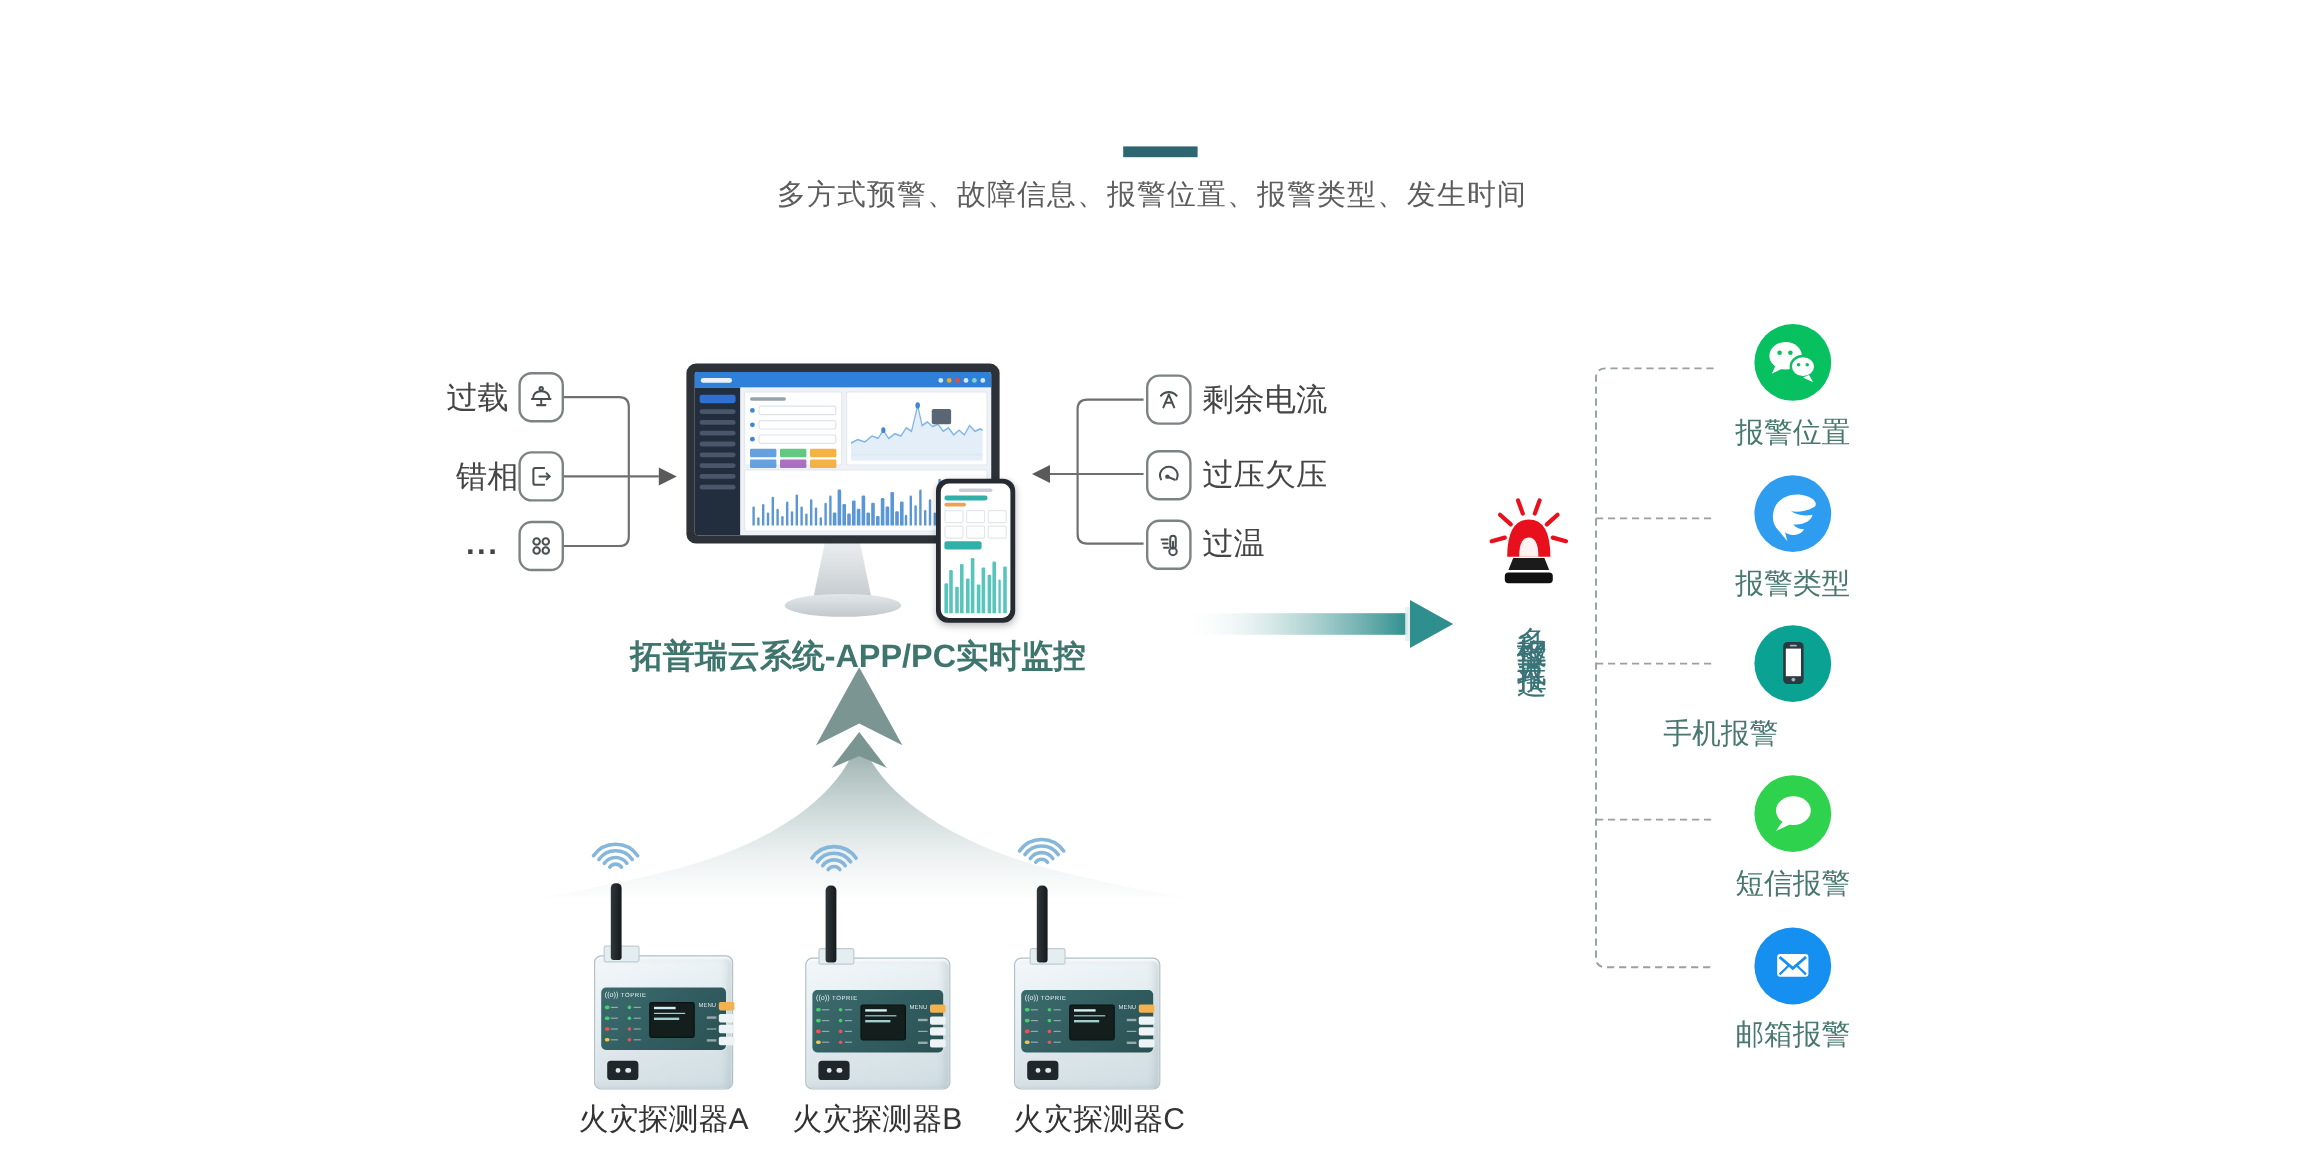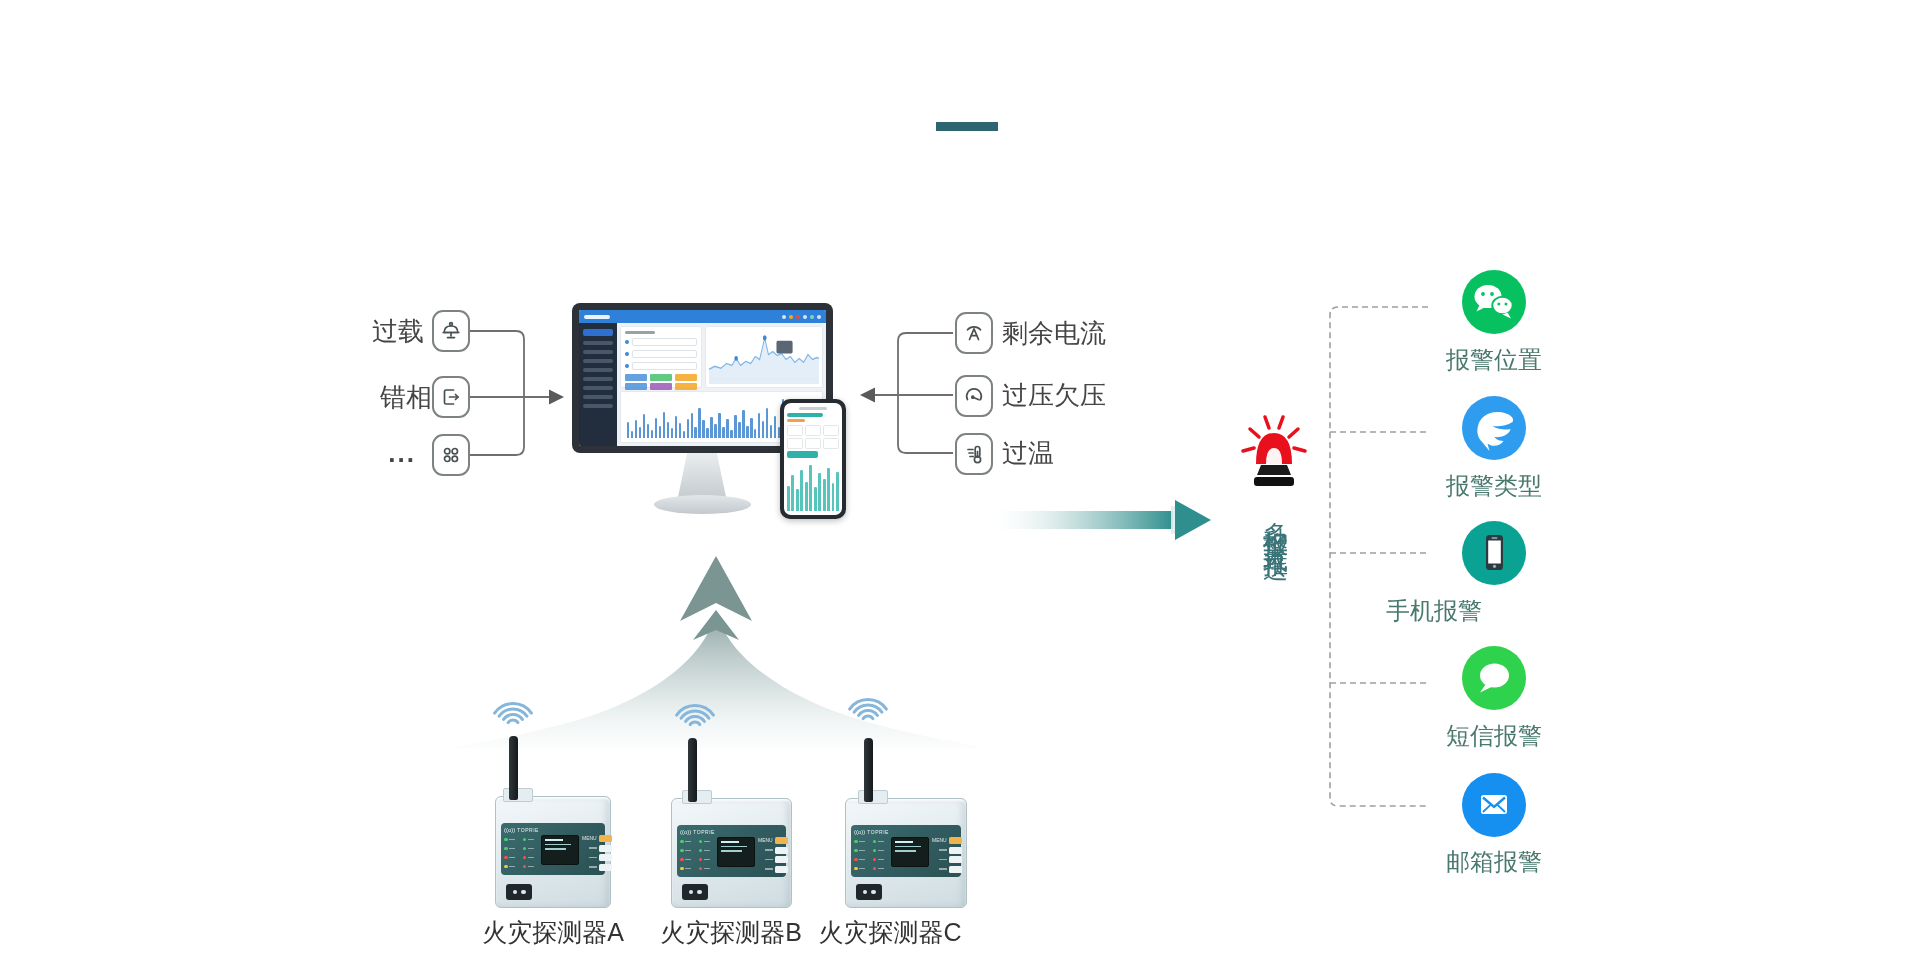--- a/index.html
+++ b/index.html
@@ -123,20 +123,21 @@
           border-radius:3px;display:flex;align-items:center;justify-content:center;gap:4px;}
   .socket u{width:4.5px;height:4.5px;border-radius:50%;background:#dfe7ea;display:block;}
   .dev-label{width:200px;text-align:center;font-size:25px;color:#333;z-index:6;}
 </style>
 </head>
 <body>
 
 <div class="stage">
 
   <div class="abs title-underline"></div>
+  <div class="abs subtitle">多方式预警、故障信息、报警位置、报警类型、发生时间</div>
 
   <svg class="abs" style="left:0;top:0;z-index:1" width="1920" height="960" viewBox="0 0 1920 960">
     <defs>
       <linearGradient id="ag" x1="0" y1="0" x2="1" y2="0">
         <stop offset="0" stop-color="#ffffff" stop-opacity="0"></stop>
         <stop offset="0.45" stop-color="#bcd9d8" stop-opacity="0.75"></stop>
         <stop offset="1" stop-color="#2f8f8e"></stop>
       </linearGradient>
       <linearGradient id="fg" x1="0" y1="0" x2="0" y2="1">
         <stop offset="0" stop-color="#7e9896" stop-opacity="0.92"></stop>
@@ -401,20 +402,21 @@
           <i style="height: 48%;"></i>
           <i style="height: 76%;"></i>
           <i style="height: 64%;"></i>
           <i style="height: 86%;"></i>
           <i style="height: 56%;"></i>
           <i style="height: 78%;"></i>
         </div>
     </div>
   </div>
 
+  <div class="abs monitor-caption">拓普瑞云系统-APP/PC实时监控</div>
 
   <div class="abs vertical-label">多种报警方式推送</div>
 
   <div class="abs method-icon" style="left: 1462px; top: 270px; background: rgb(7, 193, 96);">
     <svg viewBox="0 0 64 64">
       <ellipse cx="26" cy="26.5" rx="13.5" ry="11.5" fill="#fff"></ellipse>
       <polygon points="18,34 14.5,41.5 24.5,36.5" fill="#fff"></polygon>
       <circle cx="21" cy="24" r="1.9" fill="#07c160"></circle>
         <circle cx="30" cy="24" r="1.9" fill="#07c160"></circle>
       <ellipse cx="40.5" cy="35.5" rx="10.2" ry="8.8" fill="#fff" stroke="#07c160" stroke-width="2"></ellipse>
@@ -681,15 +683,15 @@
               </div>
           </div>
         </div>
       </div>
       <div class="socket">
           <u></u>
           <u></u>
         </div>
     </div>
   </div>
-  <div class="abs dev-label" style="left:790px;top:916px">火灾探测器C</div>
+  <div class="abs dev-label" style="left:816px;top:916px">火灾探测器C</div>
 
 </div>
 
 </body></html>

